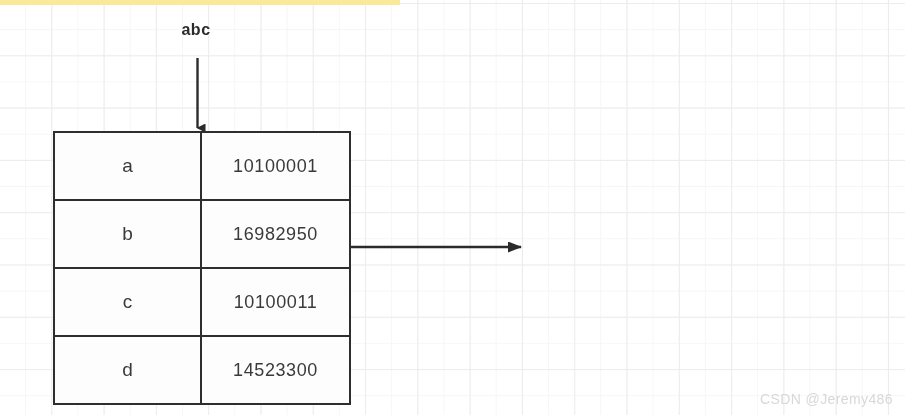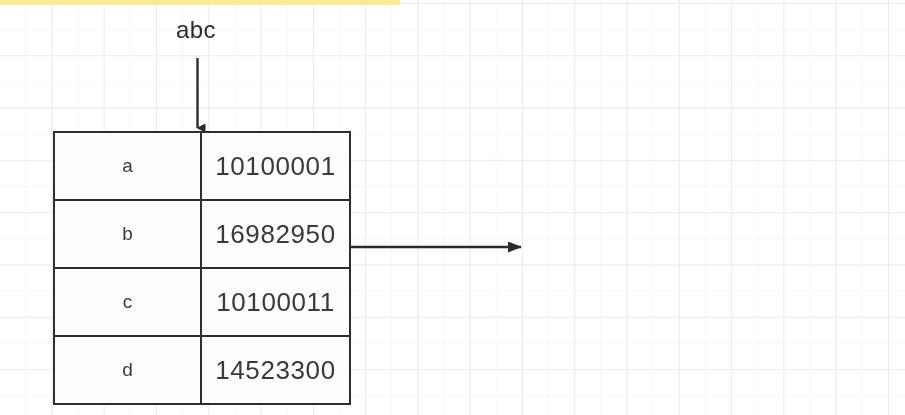--- a/index.html
+++ b/index.html
@@ -37,24 +37,25 @@
     background: #fbe99a;
   }
 
   
   #input-label {
     position: absolute;
     left: 168px;
     top: 17px;
     width: 56px;
     text-align: center;
-    font-size: 24px;
+    font-size: 16px;
     color: #2b2b2b;
     letter-spacing: 0.5px;
     line-height: 26px;
+    font-weight: bold;
   }
 
   
   #arrows {
     position: absolute;
     left: 0;
     top: 0;
     width: 905px;
     height: 415px;
     pointer-events: none;
@@ -78,21 +79,21 @@
     vertical-align: middle;
     color: #3a3a3a;
     padding: 0;
   }
   td.col-char {
     width: 145px;
     font-size: 19px;
   }
   td.col-code {
     width: 147px;
-    font-size: 26px;
+    font-size: 18px;
     letter-spacing: 0.6px;
   }
 
   
   #output-bits {
     position: absolute;
     left: 565px;
     top: 232px;
     font-size: 19px;
     color: #3a3a3a;
@@ -148,14 +149,15 @@
         <td class="col-code">10100011</td>
       </tr>
       <tr>
         <td class="col-char">d</td>
         <td class="col-code">14523300</td>
       </tr>
     </tbody>
   </table>
 
 
+  <div id="watermark">CSDN @Jeremy486</div>
 
 </div>
 
 </body></html>

